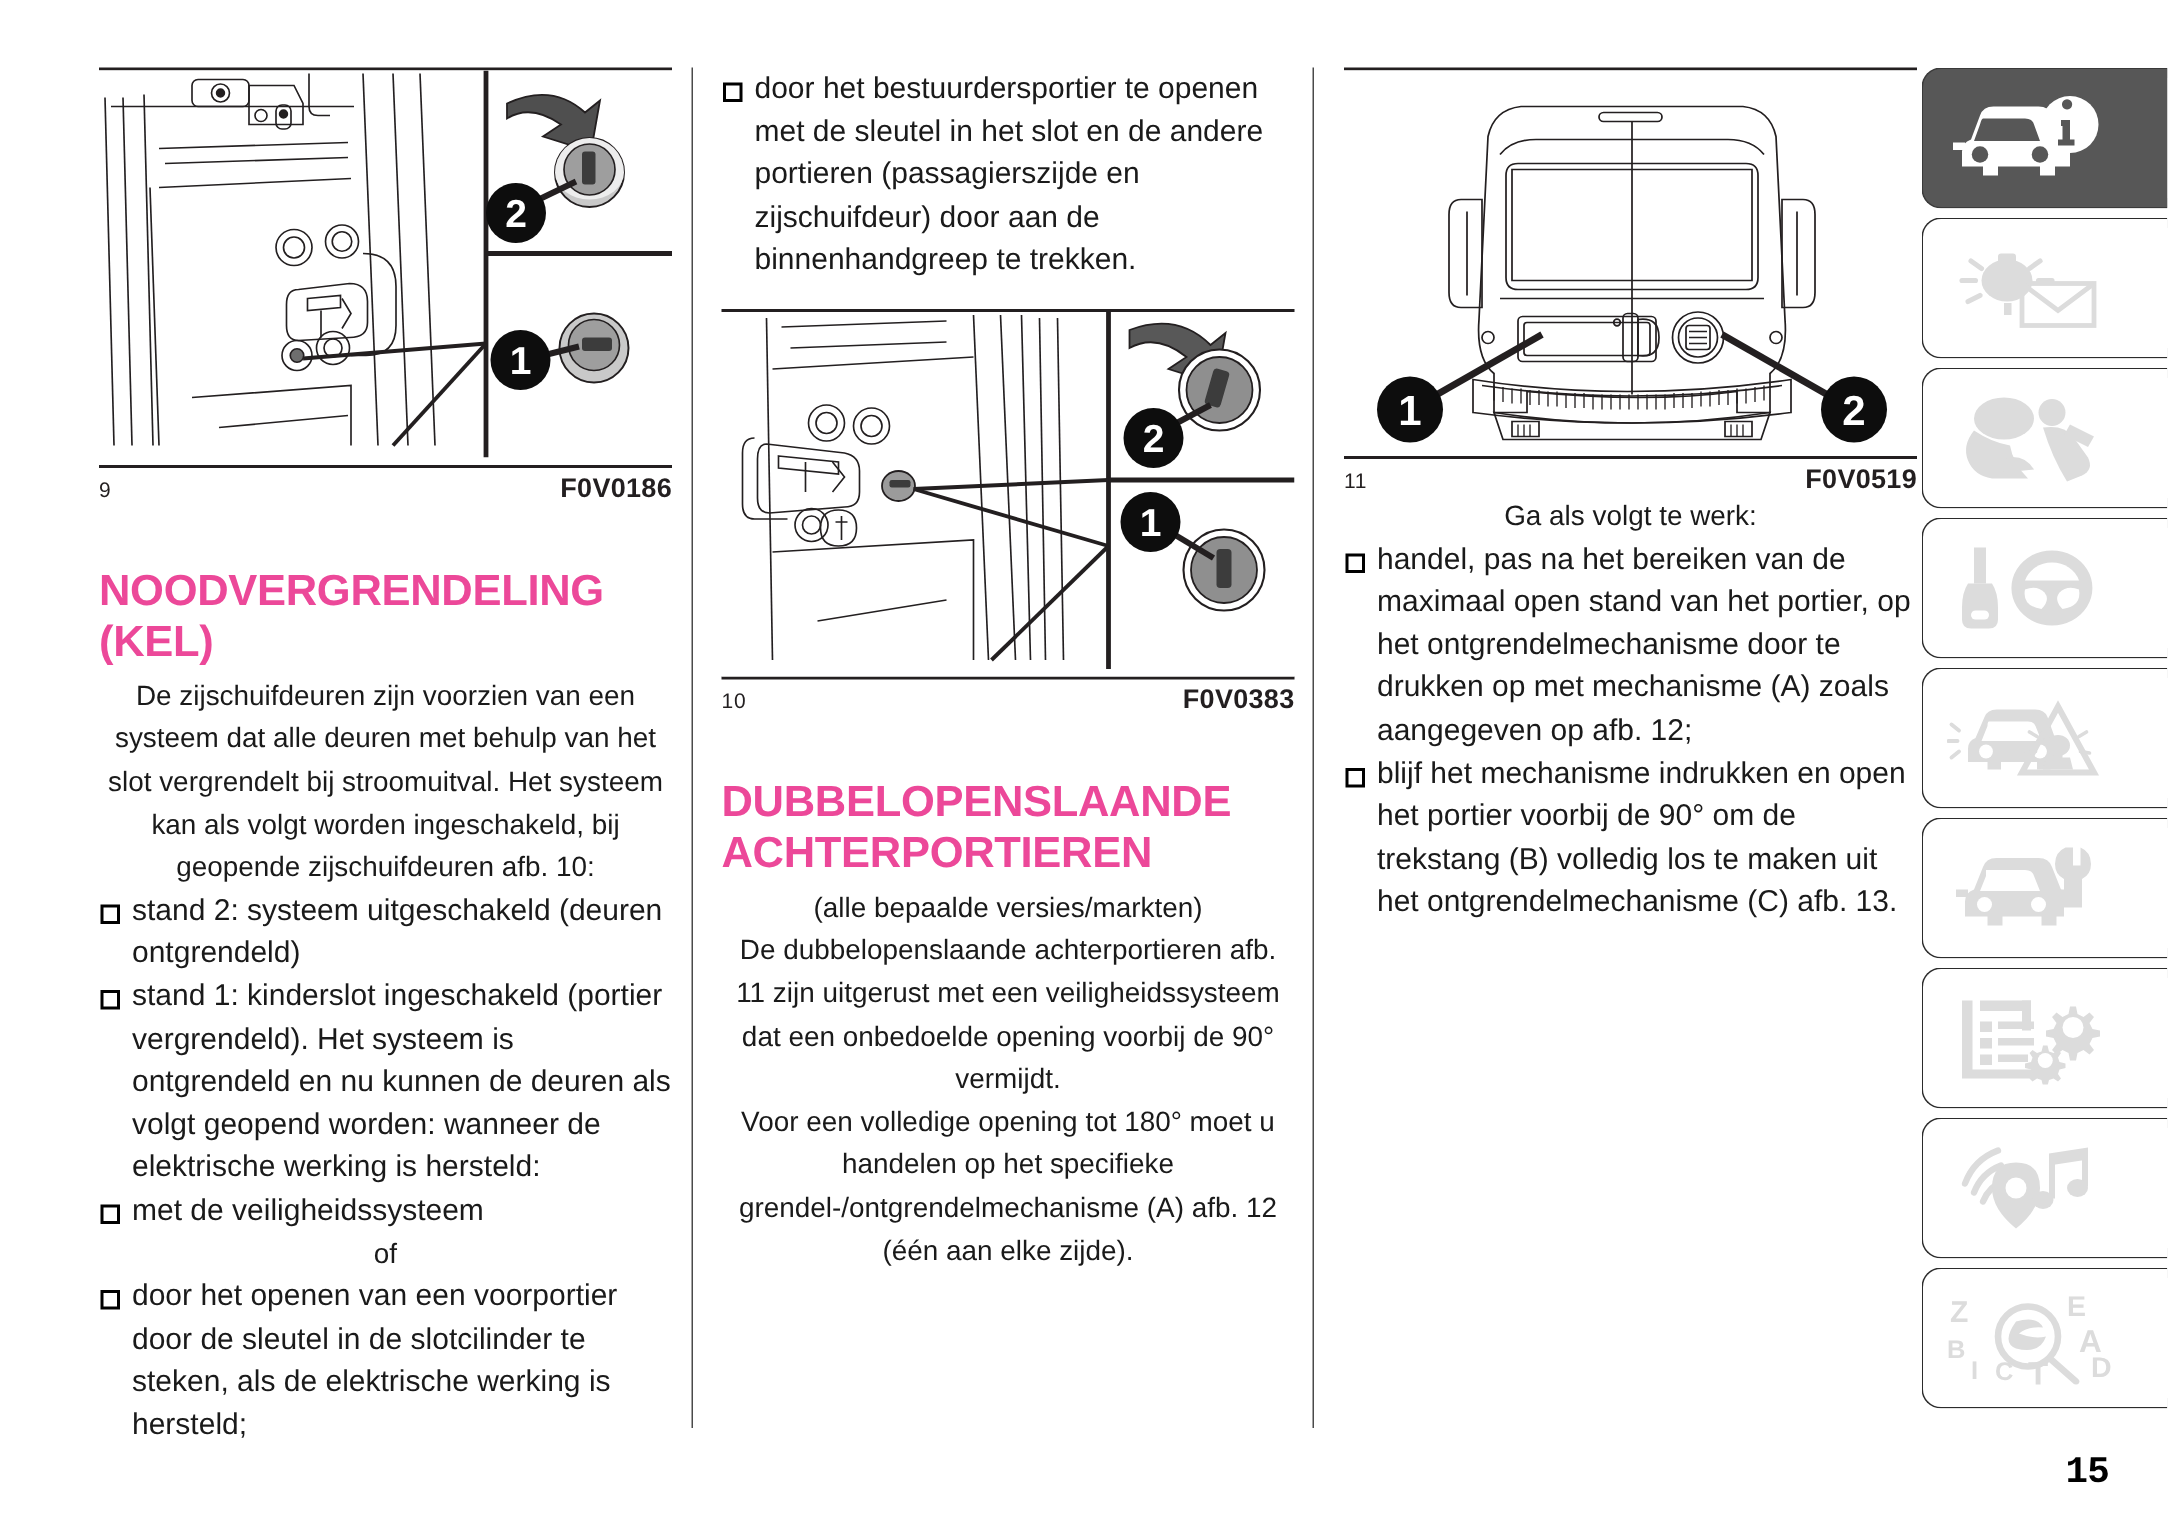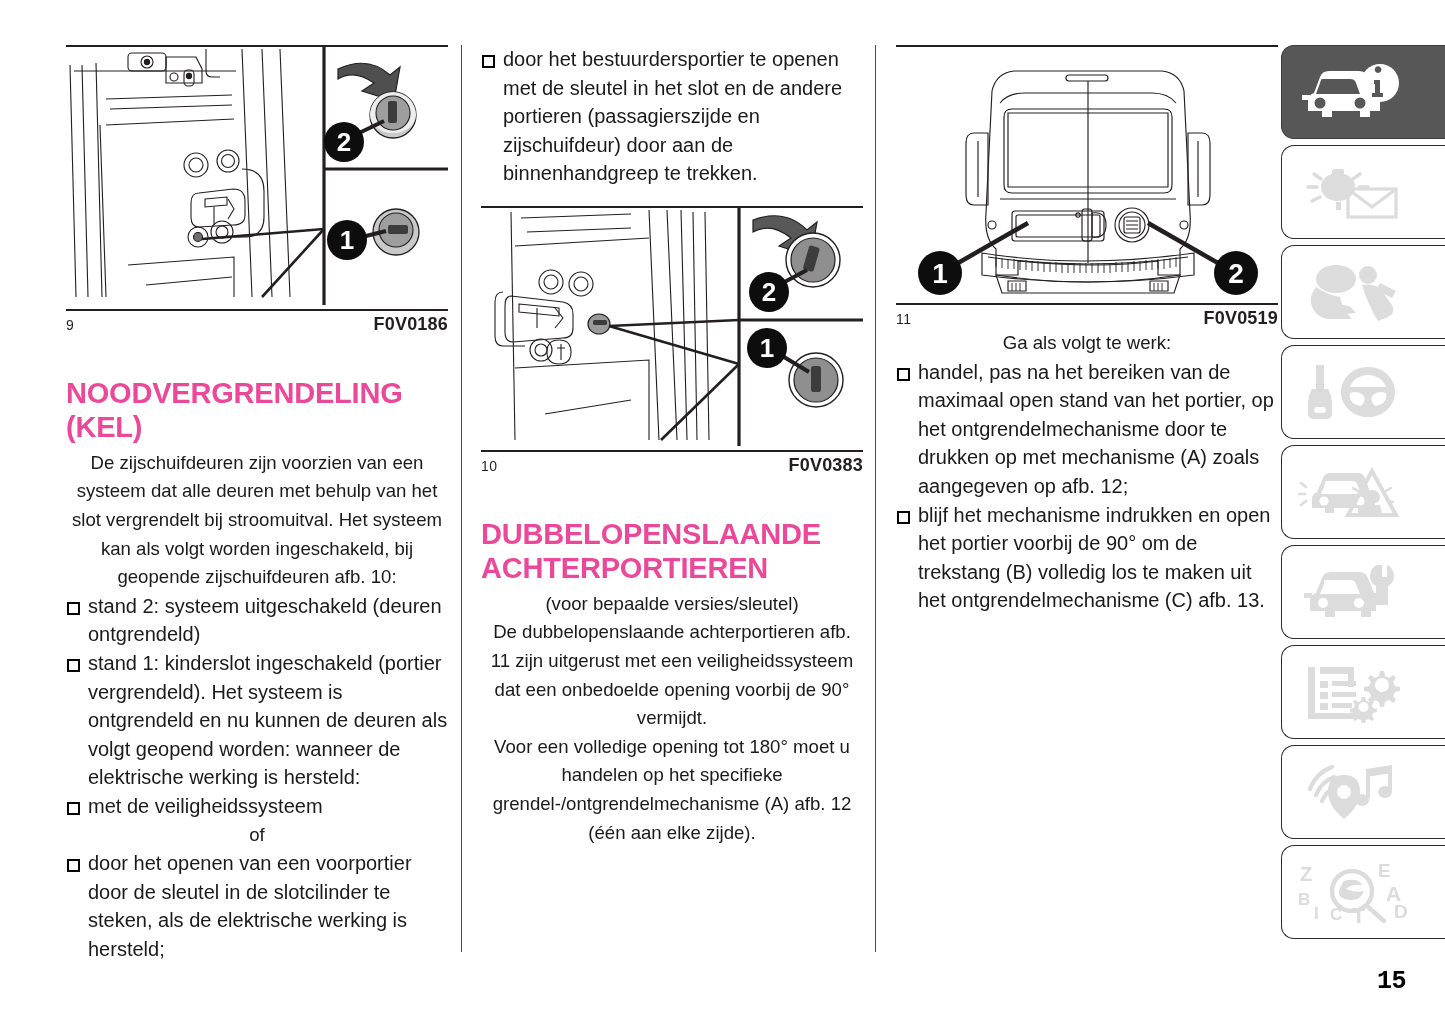--- a/index.html
+++ b/index.html
@@ -268,21 +268,21 @@
         </svg>
       </div>
       <div class="fig-rule"></div>
       <div class="fig-caption">
         <span class="fig-num">10</span>
         <span class="fig-code">F0V0383</span>
       </div>
     </div>
 
     <h2 class="sec">DUBBELOPENSLAANDE ACHTERPORTIEREN</h2>
-    <p class="para">(voor bepaalde versies/sleutel)</p>
+    <p class="para">(alle bepaalde versies/markten)</p>
     <p class="para">De dubbelopenslaande achterportieren afb. 11 zijn uitgerust met een veiligheidssysteem dat een onbedoelde opening voorbij de 90° vermijdt.</p>
     <p class="para">Voor een volledige opening tot 180° moet u handelen op het specifieke grendel-/ontgrendelmechanisme (A) afb. 12 (één aan elke zijde).</p>
   </div>
 
   <div class="col col-3">
 
     <div class="figure">
       <div class="fig-rule"></div>
       <div class="fig-body">
         <svg width="382" height="252" viewBox="0 0 382 252">

